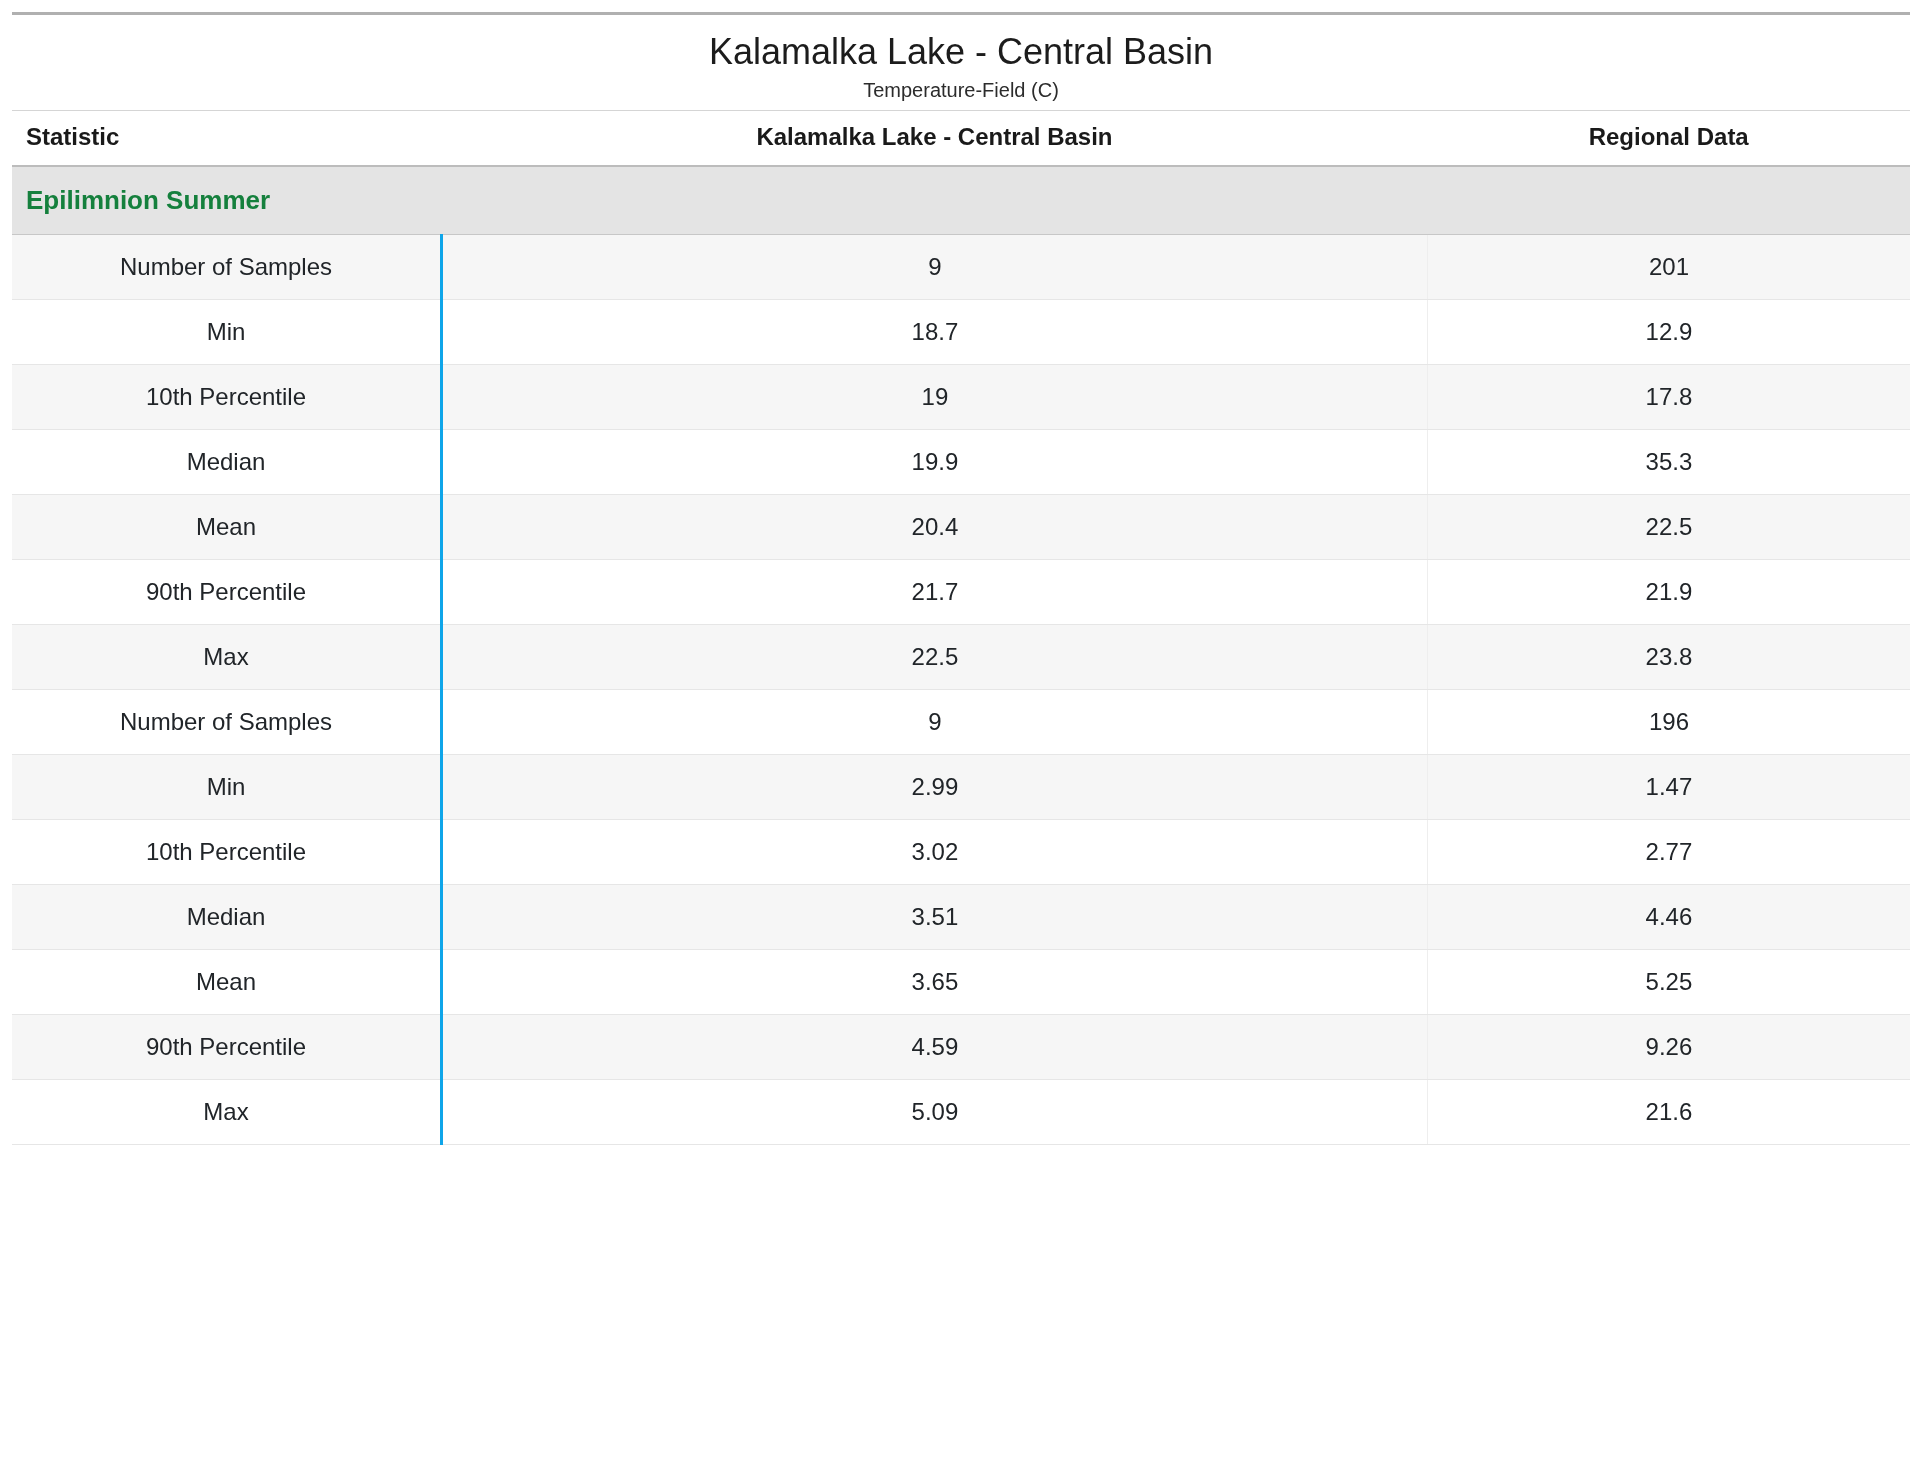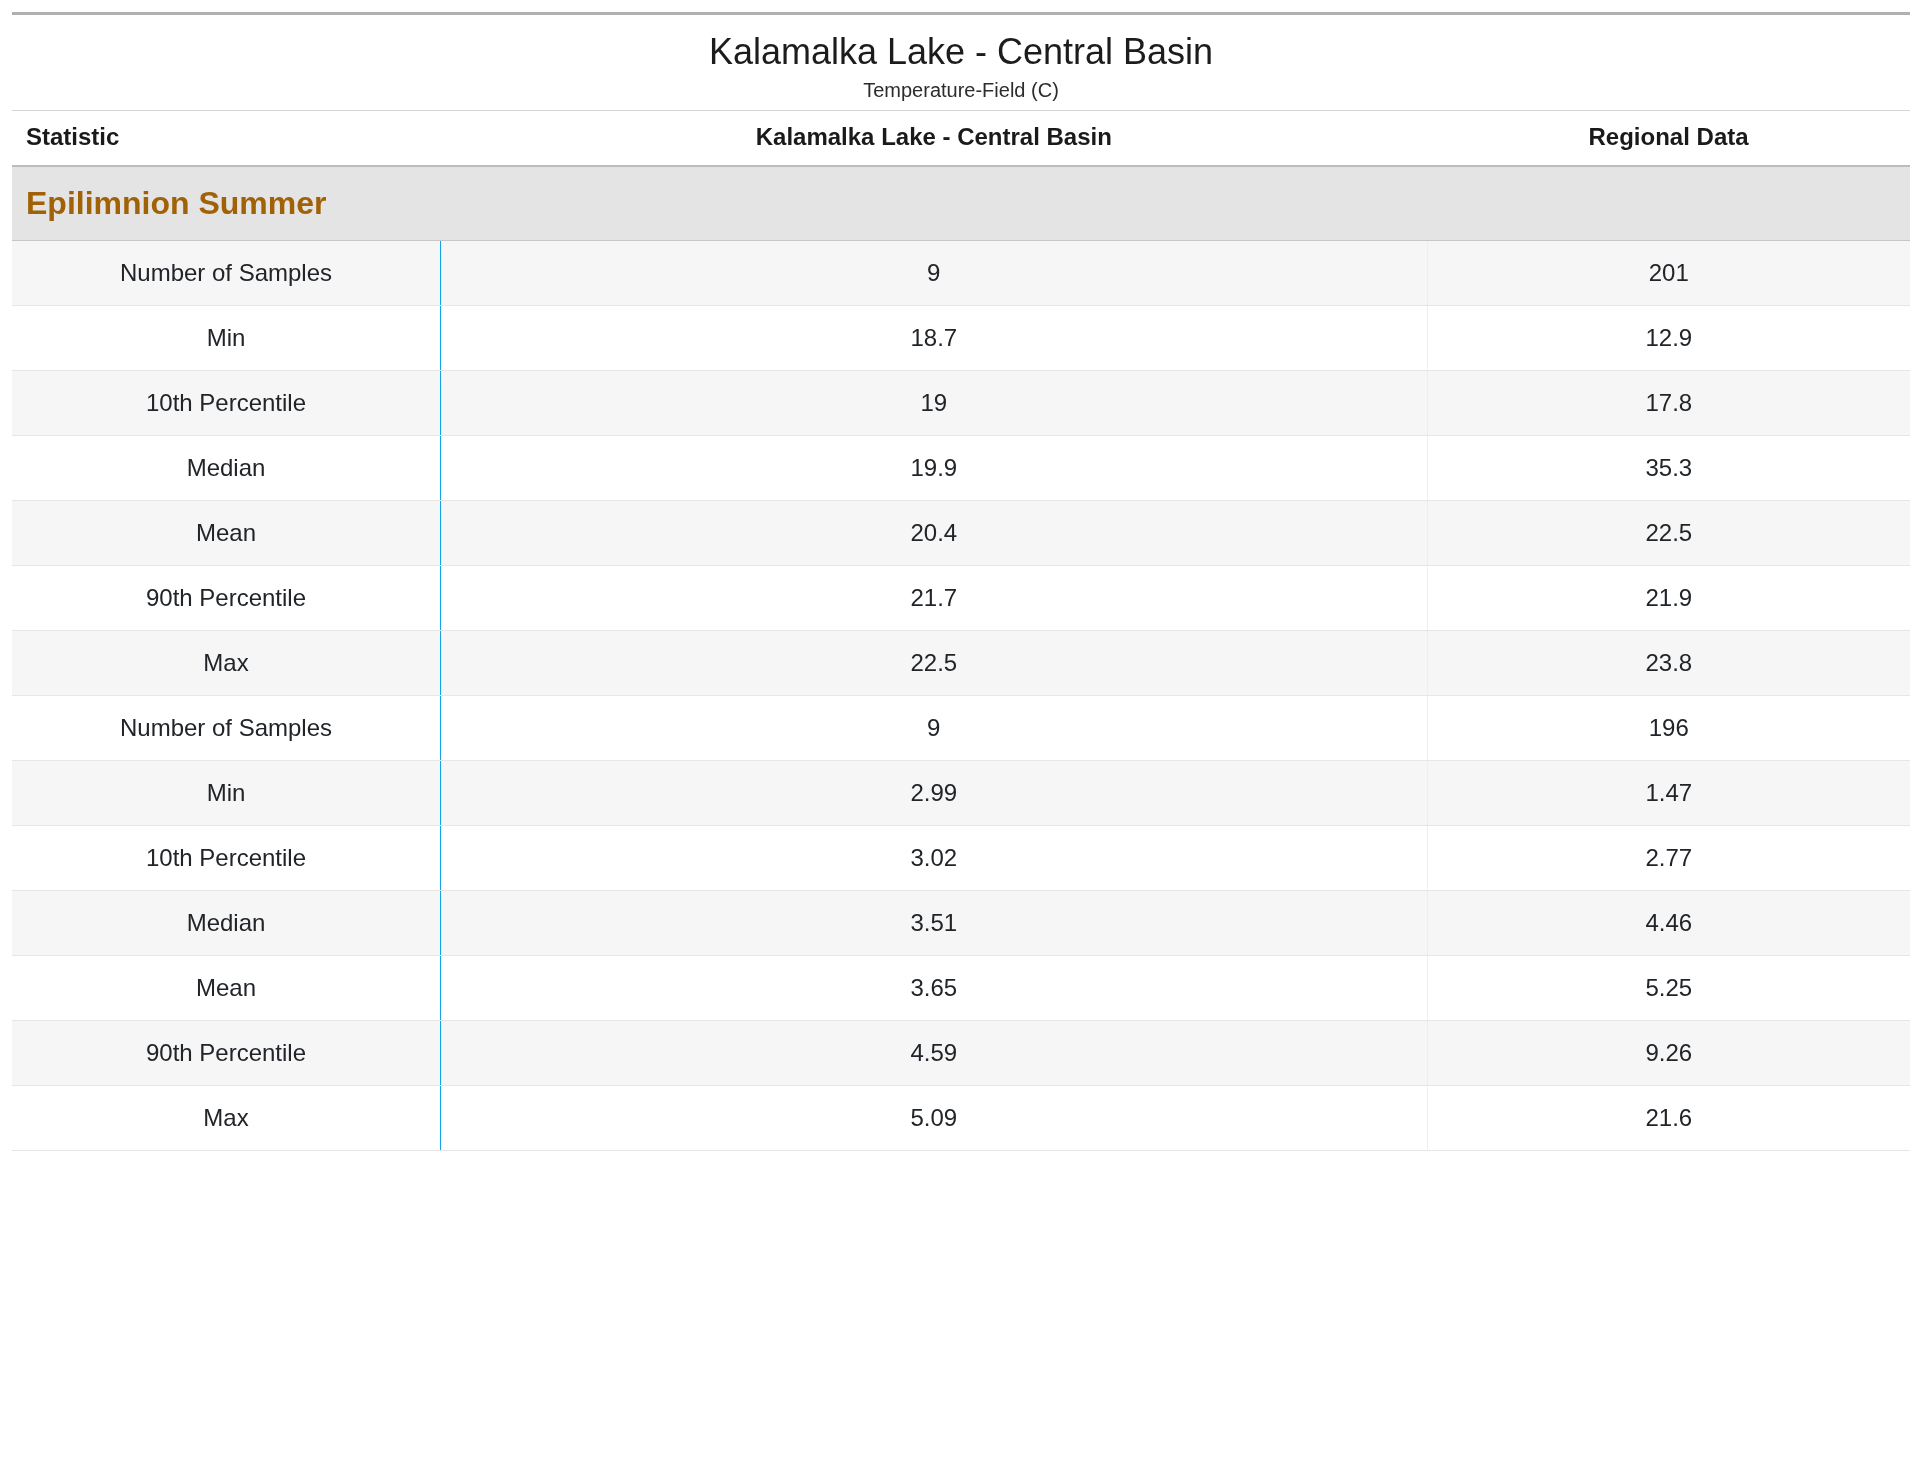--- a/index.html
+++ b/index.html
@@ -39,24 +39,24 @@
     font-weight: 700;
     padding: 12px 14px 14px 14px;
     border-bottom: 2px solid #bcbcbc;
     color: #1a1a1a;
   }
   thead th.center {
     text-align: center;
   }
   td.section {
     background: #e4e4e4;
-    font-size: 32px;
+    font-size: 26px;
     font-weight: 700;
     padding: 18px 14px;
-    color: #a16207;
+    color: #15803d;
     border-top: 1px solid #c7c7c7;
     border-bottom: 1px solid #c7c7c7;
   }
   tbody tr.data td {
     text-align: center;
     font-size: 24px;
     padding: 18px 14px;
     color: #212529;
   }
   tbody tr.data td.stat {
@@ -67,21 +67,21 @@
   }
   tbody tr.data td {
     border-top: 1px solid #e6e6e6;
     border-bottom: 1px solid #e6e6e6;
     border-right: 1px solid #eeeeee;
   }
   tbody tr.data td:last-child {
     border-right: none;
   }
   tbody tr.data td.stat {
-    border-right: 1px solid #0ea5e9;
+    border-right: 3px solid #0ea5e9;
   }
   .last-border {
     border-bottom: 2px solid #bfbfbf;
   }
 </style>
 </head>
 <body>
 
 <div class="wrap">
 

